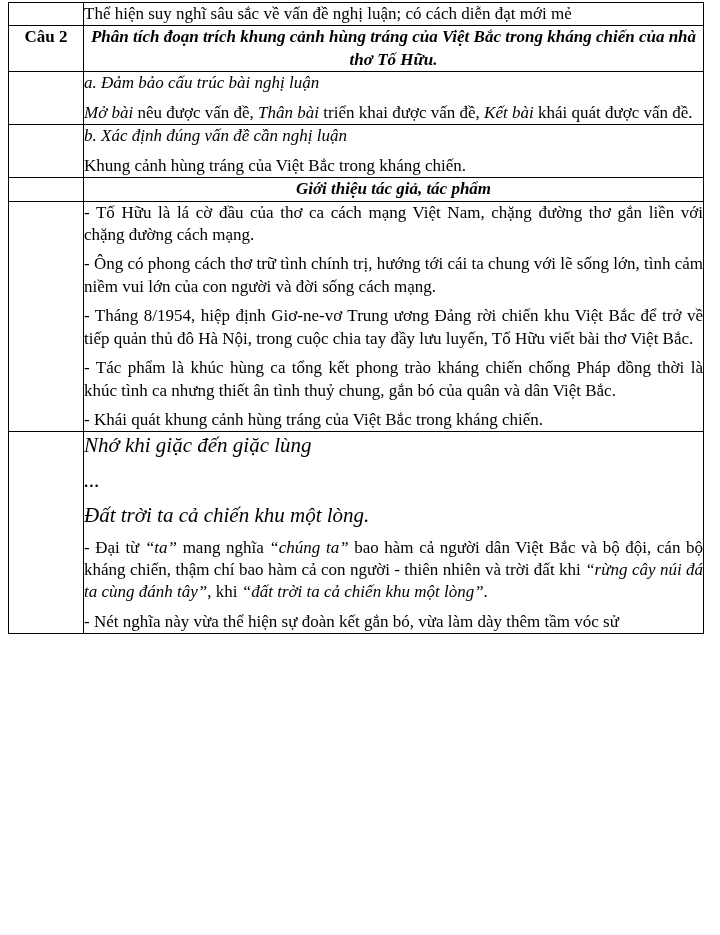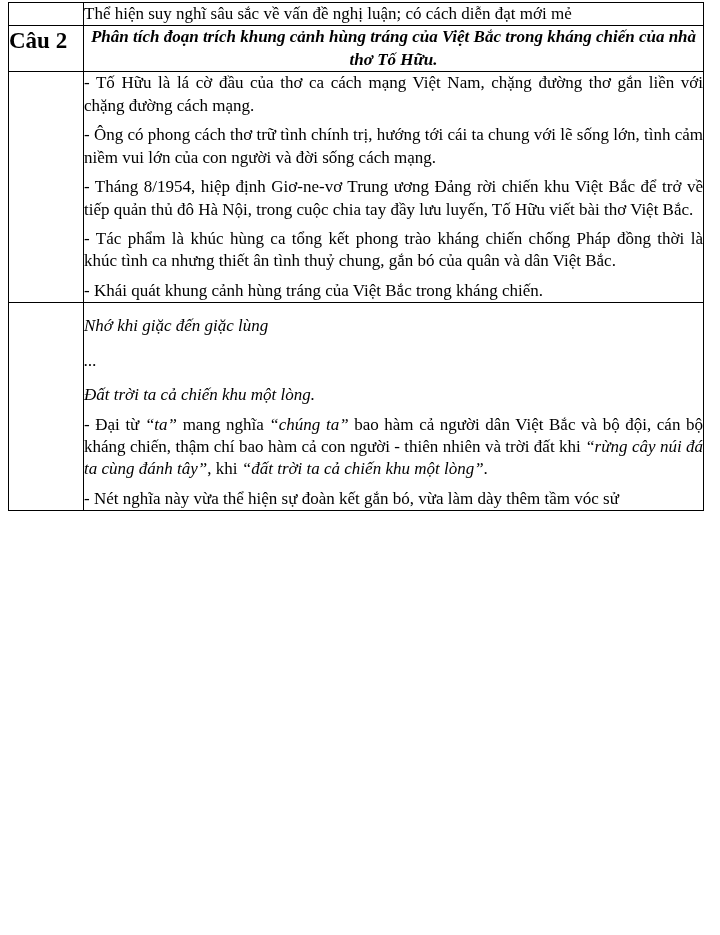--- a/index.html
+++ b/index.html
@@ -36,22 +36,23 @@
   }
   table.answer-table td {
     border: 1.6px solid #000000;
     vertical-align: top;
     padding: 0;
   }
   col.col-label { width: 75px; }
   col.col-body  { width: 620px; }
 
   td.label-cell {
+    text-align: center;
     font-weight: bold;
-    font-size: 23px;
+    font-size: 17px;
     padding-top: 6px;
     line-height: 1.3;
   }
   td.body-cell {
     padding: 4px 9px 5px 9px;
   }
   .para {
     font-size: 17px;
     line-height: 1.32;
     text-align: justify;
@@ -70,24 +71,24 @@
   .heading-bi:last-child { margin-bottom: 0; }
   .sub-i {
     font-style: italic;
     font-size: 17px;
     line-height: 1.32;
     text-align: left;
     margin: 0 0 7px 0;
   }
   .verse {
     font-style: italic;
-    font-size: 17px;
+    font-size: 21px;
     line-height: 1.32;
     text-align: left;
-    margin: 12px 0 7px 0;
+    margin: 0 0 7px 0;
   }
   .pad-bottom-lg { padding-bottom: 40px; }
   .pad-row-mid { padding-top: 5px; padding-bottom: 6px; }
   i.it { font-style: italic; }
   .clip-row td { border-bottom: none; }
 </style>
 </head>
 <body>
 
 <div class="page">
@@ -107,23 +108,43 @@
           </td>
         </tr>
 
         <tr>
           <td class="label-cell">Câu 2</td>
           <td class="body-cell pad-row-mid">
             <p class="heading-bi">Phân tích đoạn trích khung cảnh hùng tráng của Việt Bắc trong kháng chiến của nhà thơ Tố Hữu.</p>
           </td>
         </tr>
 
+        <tr>
+          <td class="label-cell"></td>
+          <td class="body-cell pad-row-mid">
+            <p class="sub-i">a. Đảm bảo cấu trúc bài nghị luận</p>
+            <p class="para"><i class="it">Mở bài</i><span> nêu được vấn đề, </span><i class="it">Thân bài</i><span> triển khai được vấn đề, </span><i class="it">Kết bài</i><span> khái quát được vấn đề.</span></p>
+          </td>
+        </tr>
+
+        <tr>
+          <td class="label-cell"></td>
+          <td class="body-cell pad-row-mid">
+            <p class="sub-i">b. Xác định đúng vấn đề cần nghị luận</p>
+            <p class="para nojust">Khung cảnh hùng tráng của Việt Bắc trong kháng chiến.</p>
+          </td>
+        </tr>
 
 
-
+        <tr>
+          <td class="label-cell"></td>
+          <td class="body-cell pad-row-mid">
+            <p class="heading-bi">Giới thiệu tác giả, tác phẩm</p>
+          </td>
+        </tr>
 
         <tr>
           <td class="label-cell"></td>
           <td class="body-cell pad-row-mid pad-bottom-lg">
             <p class="para">- Tố Hữu là lá cờ đầu của thơ ca cách mạng Việt Nam, chặng đường thơ gắn liền với chặng đường cách mạng.</p>
             <p class="para">- Ông có phong cách thơ trữ tình chính trị, hướng tới cái ta chung với lẽ sống lớn, tình cảm niềm vui lớn của con người và đời sống cách mạng.</p>
             <p class="para">- Tháng 8/1954, hiệp định Giơ-ne-vơ Trung ương Đảng rời chiến khu Việt Bắc để trở về tiếp quản thủ đô Hà Nội, trong cuộc chia tay đầy lưu luyến, Tố Hữu viết bài thơ Việt Bắc.</p>
             <p class="para">- Tác phẩm là khúc hùng ca tổng kết phong trào kháng chiến chống Pháp đồng thời là khúc tình ca nhưng thiết ân tình thuỷ chung, gắn bó của quân và dân Việt Bắc.</p>
             <p class="para nojust">- Khái quát khung cảnh hùng tráng của Việt Bắc trong kháng chiến.</p>
           </td>

